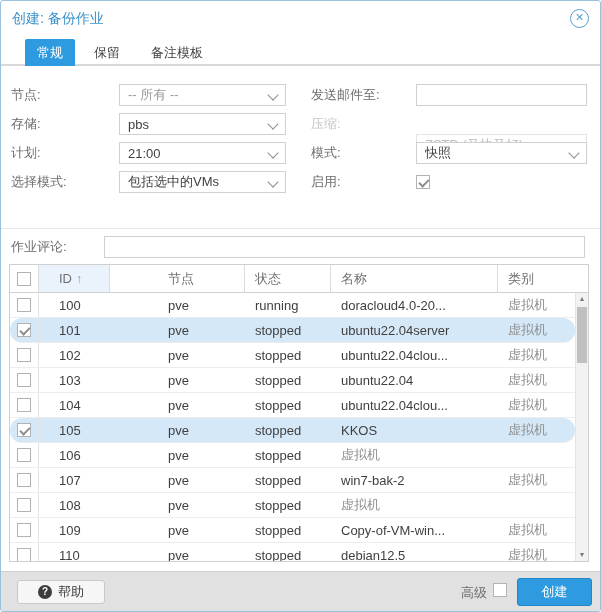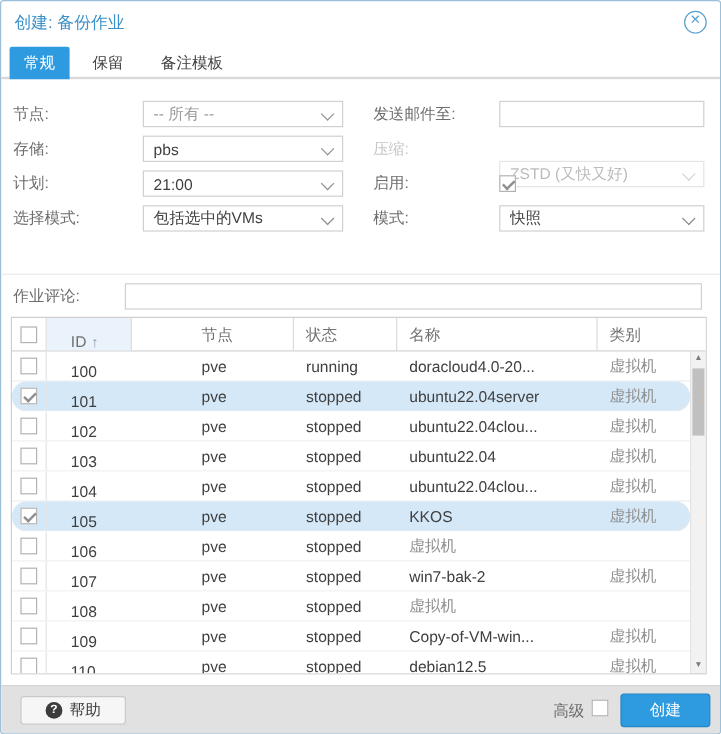--- a/index.html
+++ b/index.html
@@ -6,21 +6,21 @@
   body{width:601px;height:612px;font-family:"Liberation Sans","DejaVu Sans",sans-serif;font-size:13px;color:#3f3f3f;}
   .dialog{position:relative;width:601px;height:612px;box-sizing:border-box;background:#ffffff;
           border:1px solid #9dc0da;border-radius:3px;overflow:hidden;}
 
   
   .title{position:absolute;top:9px;left:11px;font-size:14px;color:#3d91c9;}
   .close-btn{position:absolute;top:8px;right:11px;width:17px;height:17px;border:1px solid #5a9fce;
              border-radius:50%;color:#5a9fce;text-align:center;line-height:15px;font-size:11px;cursor:pointer;}
 
   
-  .tabbar{position:absolute;top:38px;left:0;right:0;height:27px;padding-left:7px;
+  .tabbar{position:absolute;top:38px;left:0;right:0;height:27px;padding-left:24px;
           border-bottom:2px solid #d9d9d9;display:flex;gap:7px;box-sizing:border-box;}
   .tab{padding:5px 12px 0 12px;height:22px;color:#3f3f3f;border-radius:2px 2px 0 0;cursor:pointer;}
   .tab.active{background:#2e9be0;color:#fff;}
 
   
   .fcol{position:absolute;top:83px;}
   .fcol.left{left:10px;width:275px;}
   .fcol.right{left:310px;width:276px;}
   .frow{display:flex;align-items:center;height:22px;margin-bottom:7px;}
   .flabel{color:#6d6d6d;}
@@ -58,21 +58,21 @@
   .hcell.filler{border-right:none;flex:1;cursor:default;}
   .gbody{position:relative;height:268px;overflow:hidden;display:flex;}
   .rows{width:565px;}
   .grow{display:flex;height:25px;box-sizing:border-box;border-bottom:1px solid #ededed;background:#fff;cursor:pointer;}
   .grow.selected{background:#d5e8f8;border-radius:12px;}
   .gcell{box-sizing:border-box;display:flex;align-items:center;padding-left:10px;
          white-space:nowrap;overflow:hidden;color:#3f3f3f;}
   .gcell.cbcol{justify-content:center;padding:0;border-right:1px solid #e4e4e4;}
   .gcell.typecol{color:#8f8f8f;}
   .c0{width:29px;flex:0 0 29px;}
-  .c1{width:71px;flex:0 0 71px;padding-left:20px;align-items:flex-end;}
+  .c1{width:71px;flex:0 0 71px;padding-left:20px;}
   .c2{width:87px;flex:0 0 87px;margin-left:48px;}
   .c3{width:86px;flex:0 0 86px;}
   .c4{width:167px;flex:0 0 167px;}
   .c5{width:120px;flex:0 0 120px;}
 
   
   .vscroll{width:13px;flex:0 0 13px;background:#f2f2f2;border-left:1px solid #e4e4e4;position:relative;box-sizing:border-box;}
   .sb-arrow{position:absolute;left:0;width:12px;height:12px;color:#7a7a7a;font-size:7px;text-align:center;line-height:12px;cursor:pointer;}
   .sb-up{top:0;}
   .sb-down{bottom:0;}
@@ -140,29 +140,29 @@
         </div>
       </div>
       <div class="frow disabled">
         <span class="flabel">压缩:</span>
         <div class="field">
           <span class="fval">ZSTD (又快又好)</span>
           <span class="chev"></span>
         </div>
       </div>
       <div class="frow">
+        <span class="flabel">模式:</span>
+        <div class="field">
+          <span class="fval">快照</span>
+          <span class="chev"></span>
+        </div>
+      </div>
+      <div class="frow">
         <span class="flabel">启用:</span>
         <span class="cbx checked"></span>
-      </div>
-      <div class="frow">
-        <span class="flabel">模式:</span>
-        <div class="field">
-          <span class="fval">快照</span>
-          <span class="chev"></span>
-        </div>
       </div>
     </div>
 
   <div class="divider"></div>
 
   <div class="comment-row">
     <span class="flabel">作业评论:</span>
     <div class="field" style="cursor:text;">
       <input type="text" value="" style="">
     </div>

